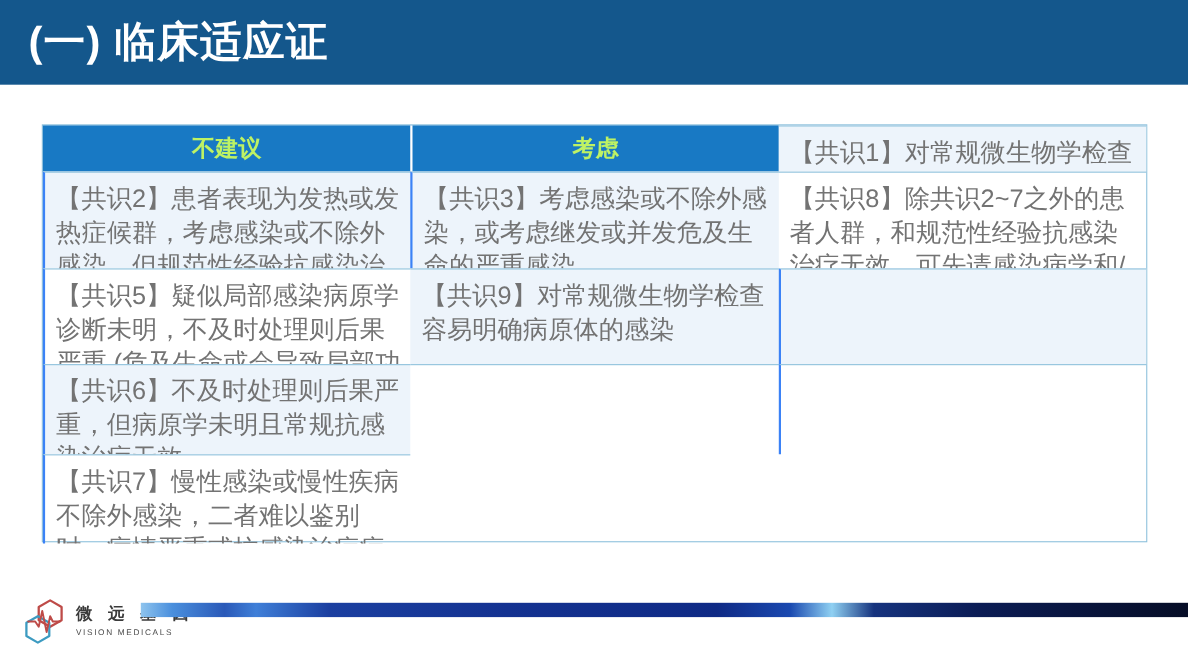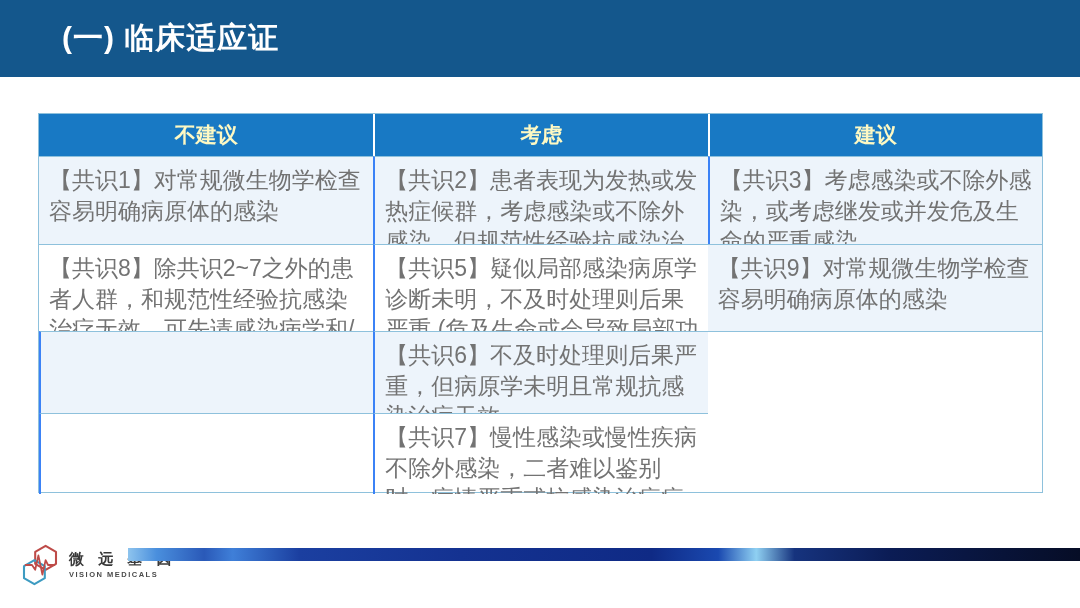--- a/index.html
+++ b/index.html
@@ -12,35 +12,35 @@
   }
   .slide { position:relative; width:1080px; height:608px; background:#ffffff; }
 
   
   .banner {
     position:absolute; left:0; top:0; width:1080px; height:77px;
     background:#14578C;
     display:flex; align-items:center;
   }
   .banner .title {
-    margin:0 0 0 62px;
-    color:#ffffff; font-size:30px; font-weight:bold; letter-spacing:1px;
+    margin:0 0 0 26px;
+    color:#ffffff; font-size:38px; font-weight:bold; letter-spacing:1px;
   }
 
   
   .tbl {
     position:absolute; left:38px; top:113px; width:1005px; height:380px;
     display:grid;
     grid-template-columns:1fr 1fr 1fr;
     grid-template-rows:42px 88px 87px 82px 81px;
     border:1px solid #8EC1DC;
     background:#ffffff;
   }
   .th {
-    background:#1879C4; color:#fef9c3;
+    background:#1879C4; color:#bef264;
     font-size:21px; font-weight:bold;
     display:flex; align-items:center; justify-content:center;text-align:right;
   }
   .th.sep { border-left:2px solid #ffffff; }
   .cell {
     border-top:1px solid #8EC1DC;
     font-size:23px; line-height:1.33; color:#737373;
     padding:8px 9px 4px 10px;
     overflow:hidden;
   }
@@ -54,21 +54,20 @@
   }
   .logo svg { width:48px; height:52px; flex:0 0 auto; }
   .logo-text { margin-left:5px; }
   .logo-cn {
     font-size:15px; font-weight:bold; color:#3a3a3a; letter-spacing:5px;
     line-height:1.1; white-space:nowrap;
   }
   .logo-en {
     font-size:7.5px; color:#4a4a4a; letter-spacing:1.5px; margin-top:2px;
     white-space:nowrap;
-    font-weight:bold;
   }
   .bottom-bar {
     position:absolute; left:128px; top:548px; width:952px; height:13px;
     background:linear-gradient(90deg,
       #8ec4ee 0%, #4a8fdd 3%, #2a59b8 8%, #3f7fd8 11%, #1b3fa0 18%,
       #143291 35%, #0f2a85 55%, #1a49b0 62%, #8fd0f2 66%, #16337e 70%,
       #0b1c55 80%, #081338 92%, #060d26 100%);
   }
 </style>
 </head>
@@ -76,21 +75,20 @@
 
 <div class="slide">
 
   <header class="banner">
     <h1 class="title">(一) 临床适应证</h1>
   </header>
 
   <div class="tbl">
     <div class="th">不建议</div>
     <div class="th sep">考虑</div>
-    <div class="th sep">建议</div>
 
     <div class="cell c1 tint">【共识1】对常规微生物学检查容易明确病原体的感染</div>
     <div class="cell c2 tint">【共识2】患者表现为发热或发热症候群，考虑感染或不除外感染，但规范性经验抗感染治疗无效</div>
     <div class="cell c3 tint">【共识3】考虑感染或不除外感染，或考虑继发或并发危及生命的严重感染</div>
 
     <div class="cell c1">【共识8】除共识2~7之外的患者人群，和规范性经验抗感染治疗无效，可先请感染病学和/或临床微生物学专家会诊</div>
     <div class="cell c2">【共识5】疑似局部感染病原学诊断未明，不及时处理则后果严重 (危及生命或会导致局部功能不可逆性丧失)</div>
 
     <div class="cell c1 tint">【共识9】对常规微生物学检查容易明确病原体的感染</div>
     <div class="cell c2 tint"></div>

